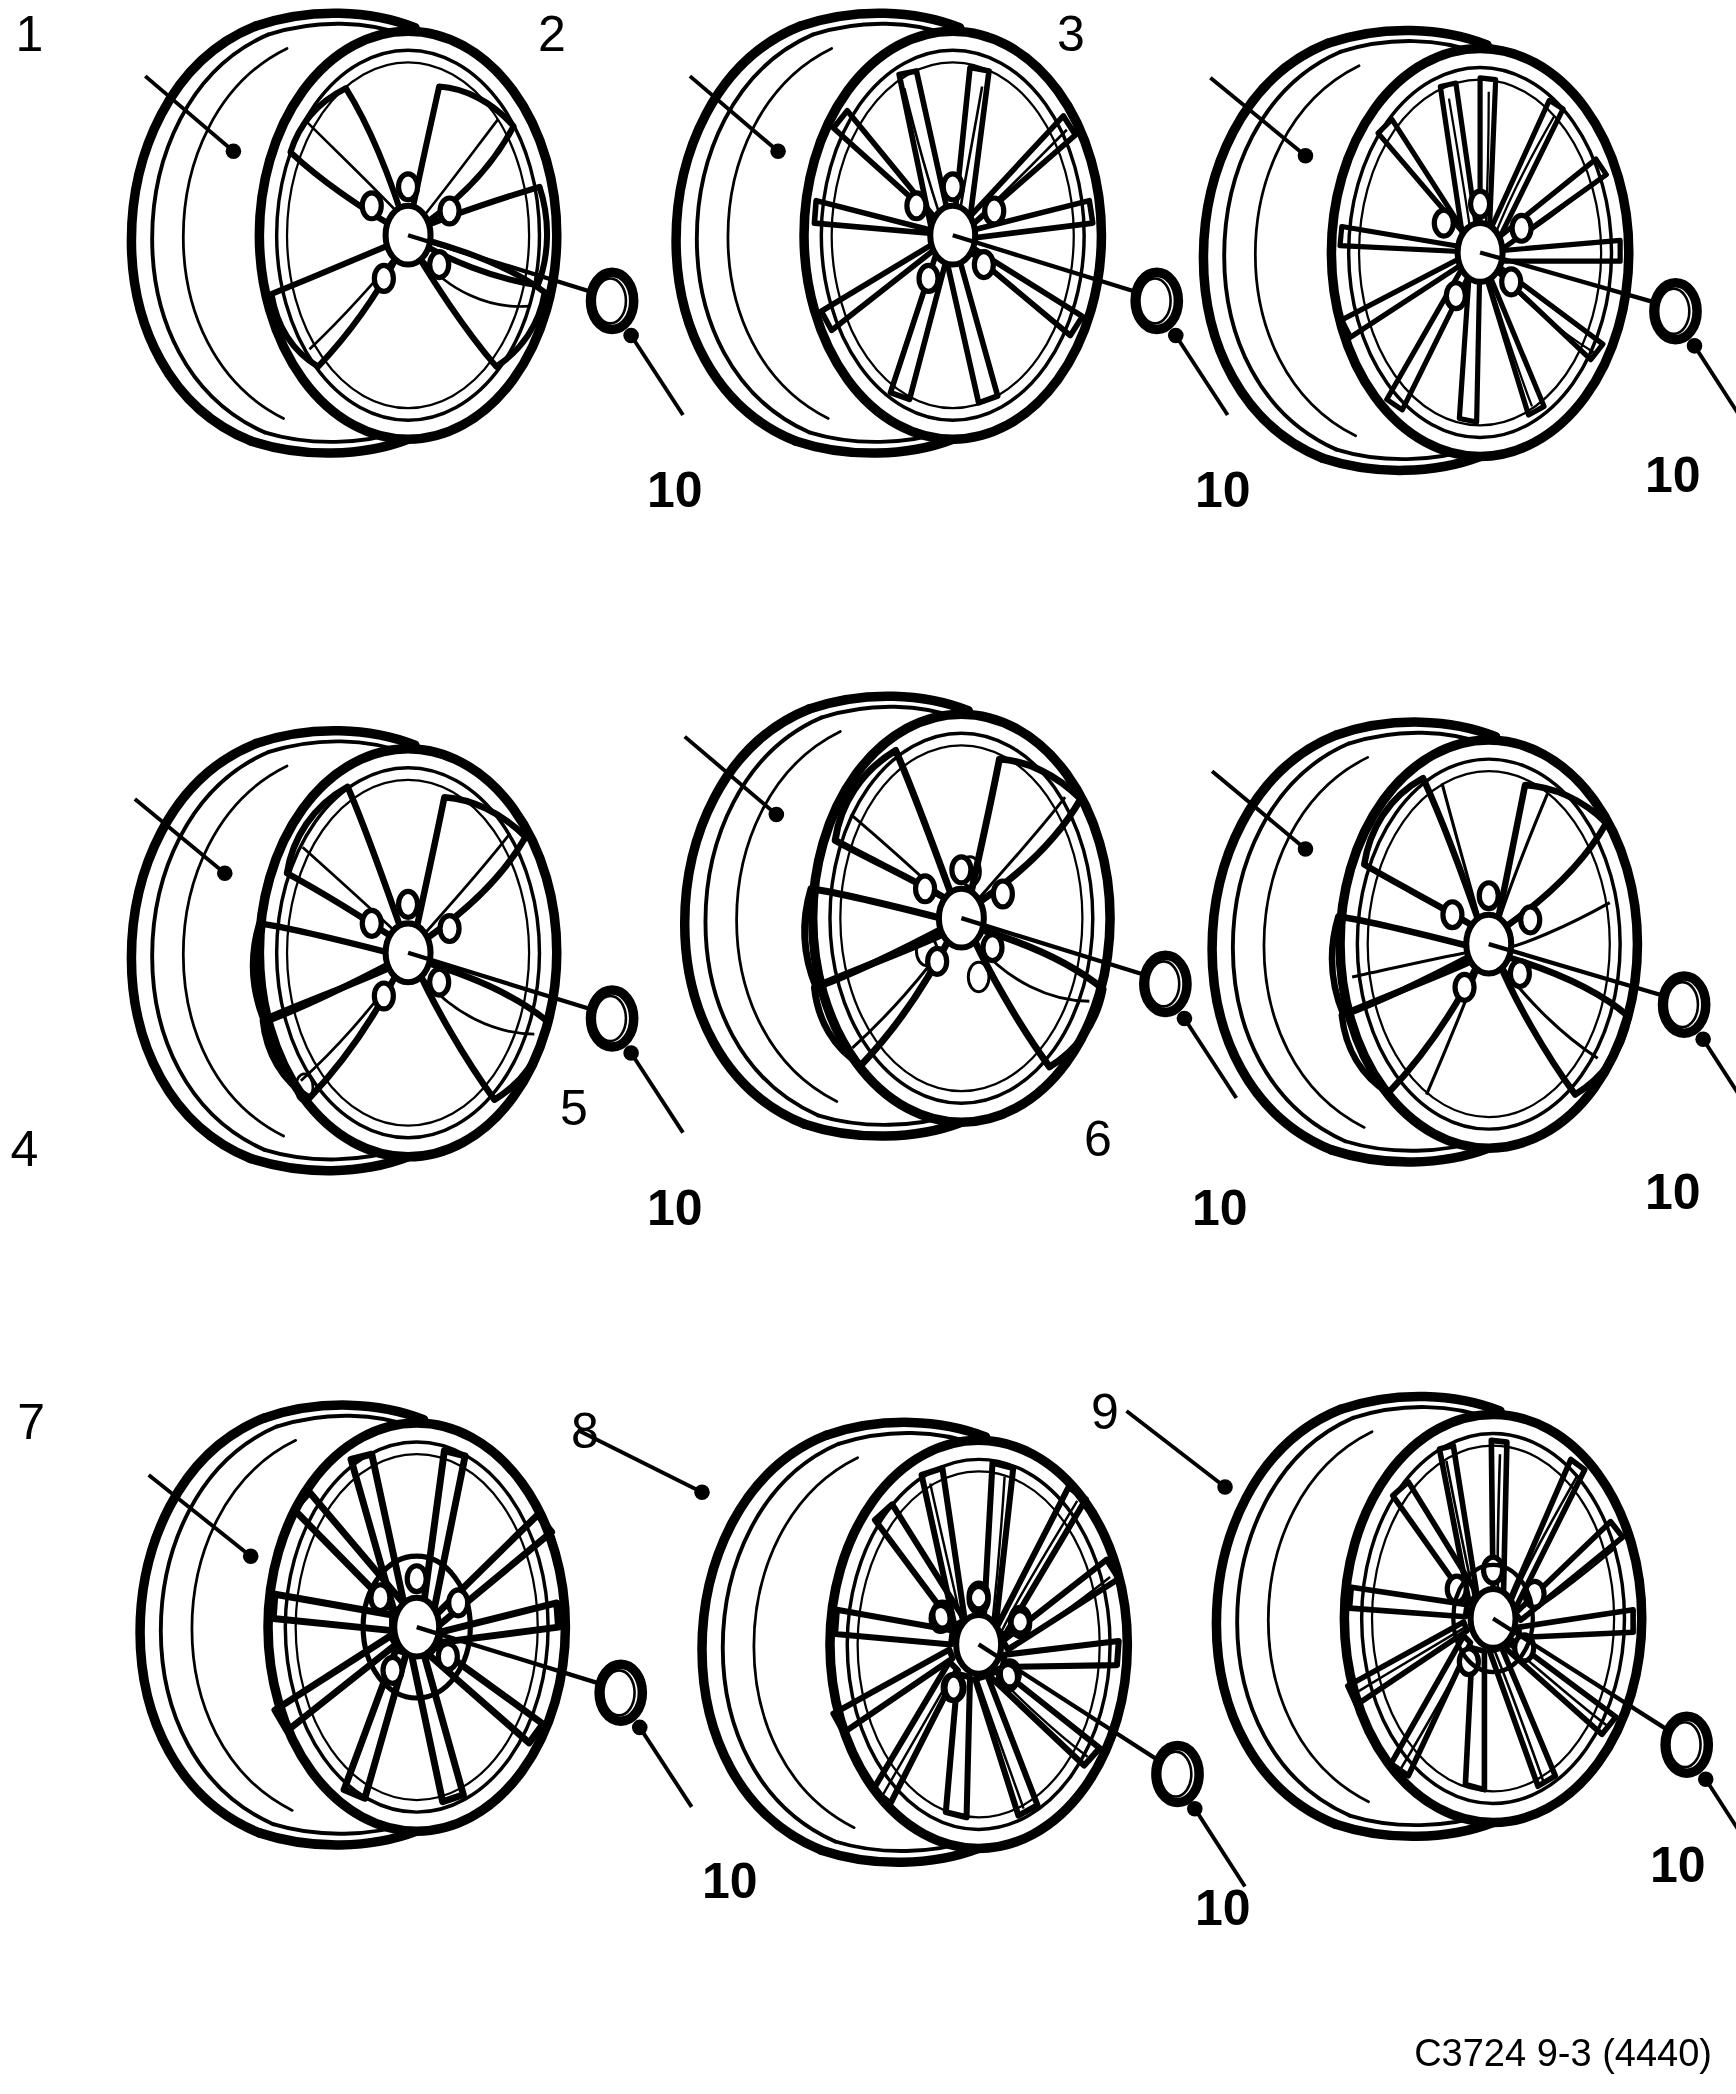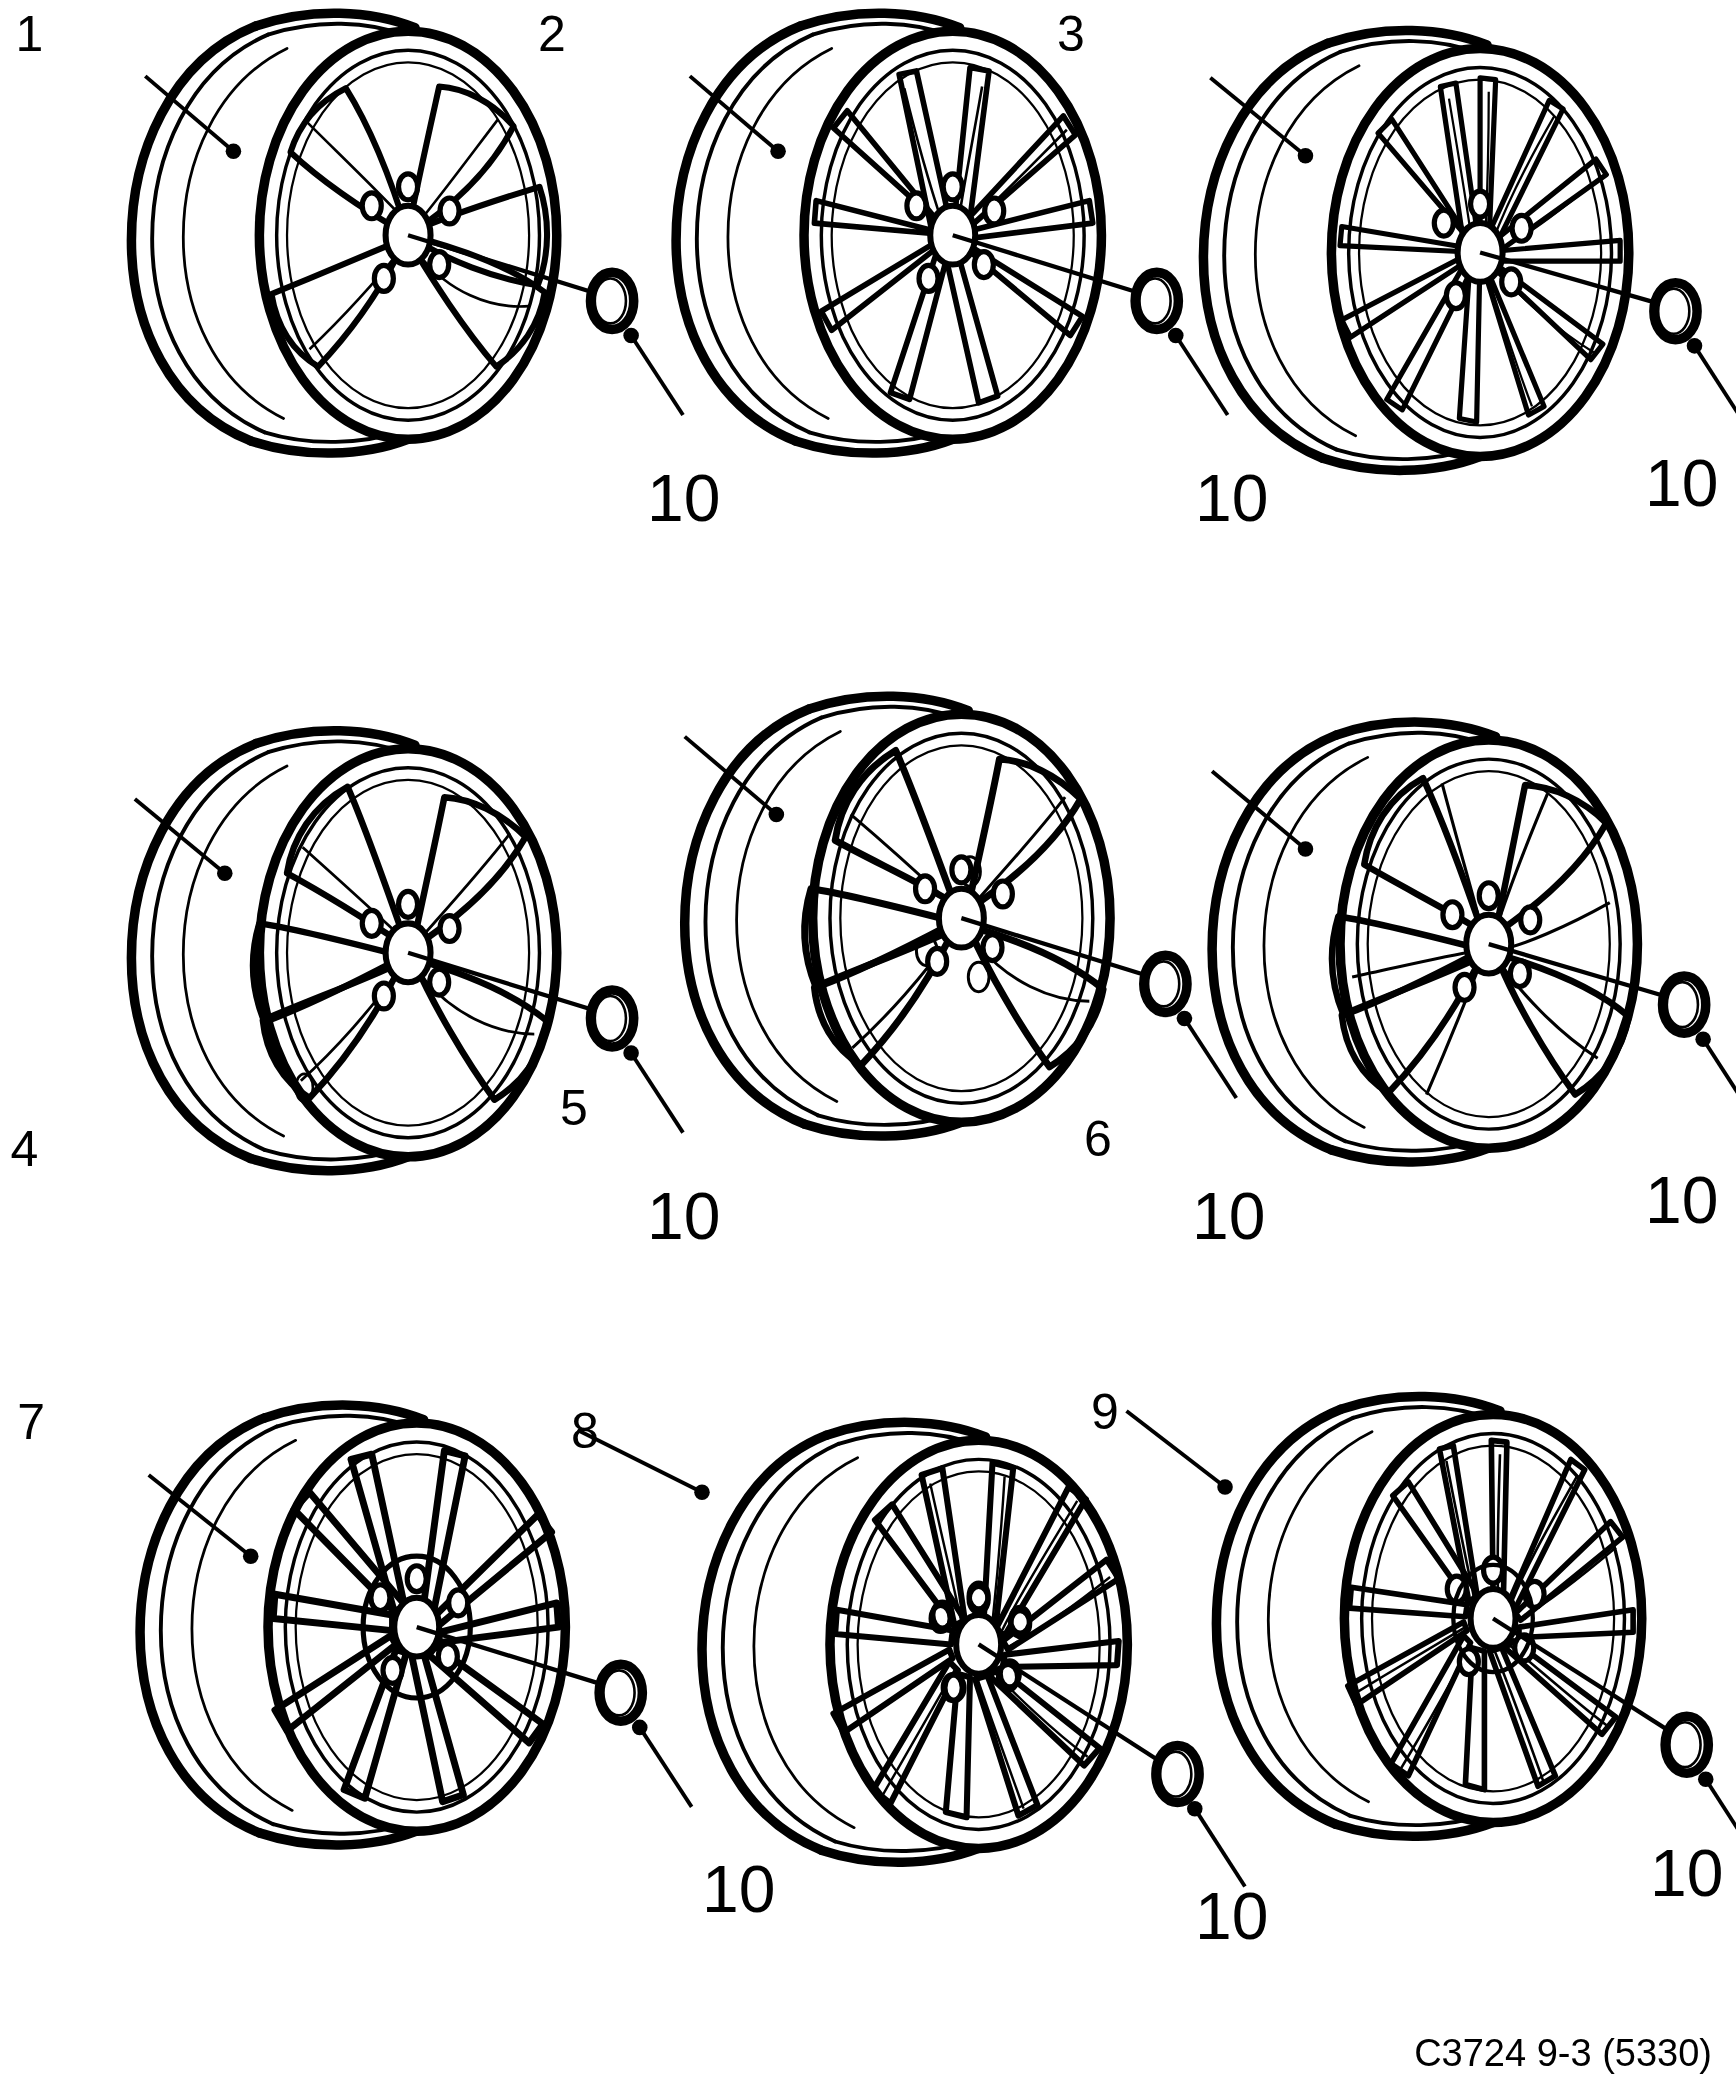--- a/index.html
+++ b/index.html
@@ -15,21 +15,21 @@
 
   .callout-num {
     position:absolute;
     font-family:"Liberation Sans", sans-serif;
     font-size:50px;
     line-height:1;
     color:#000;
     white-space:nowrap;
     letter-spacing:0px;
   }
-  .cap-num { font-size:66px; }
+  .cap-num { font-size:50px;font-weight:bold; }
 
   .footer-code {
     position:absolute;
     right:24px;
     bottom:19px;
     font-family:"Liberation Sans", sans-serif;
     font-size:38px;
     color:#000;
     white-space:nowrap;
   }
@@ -373,16 +373,16 @@
   <span class="callout-num cap-num" style="left:1645px; top:450px;">10</span>
 
   <span class="callout-num cap-num" style="left:647px; top:1183px;">10</span>
   <span class="callout-num cap-num" style="left:1192px; top:1183px;">10</span>
   <span class="callout-num cap-num" style="left:1645px; top:1167px;">10</span>
 
   <span class="callout-num cap-num" style="left:702px; top:1856px;">10</span>
   <span class="callout-num cap-num" style="left:1195px; top:1883px;">10</span>
   <span class="callout-num cap-num" style="left:1650px; top:1840px;">10</span>
 
-  <div class="footer-code">C3724 9-3 (5330)</div>
+  <div class="footer-code">C3724 9-3 (4440)</div>
 
 </div>
 
 
 </body></html>

